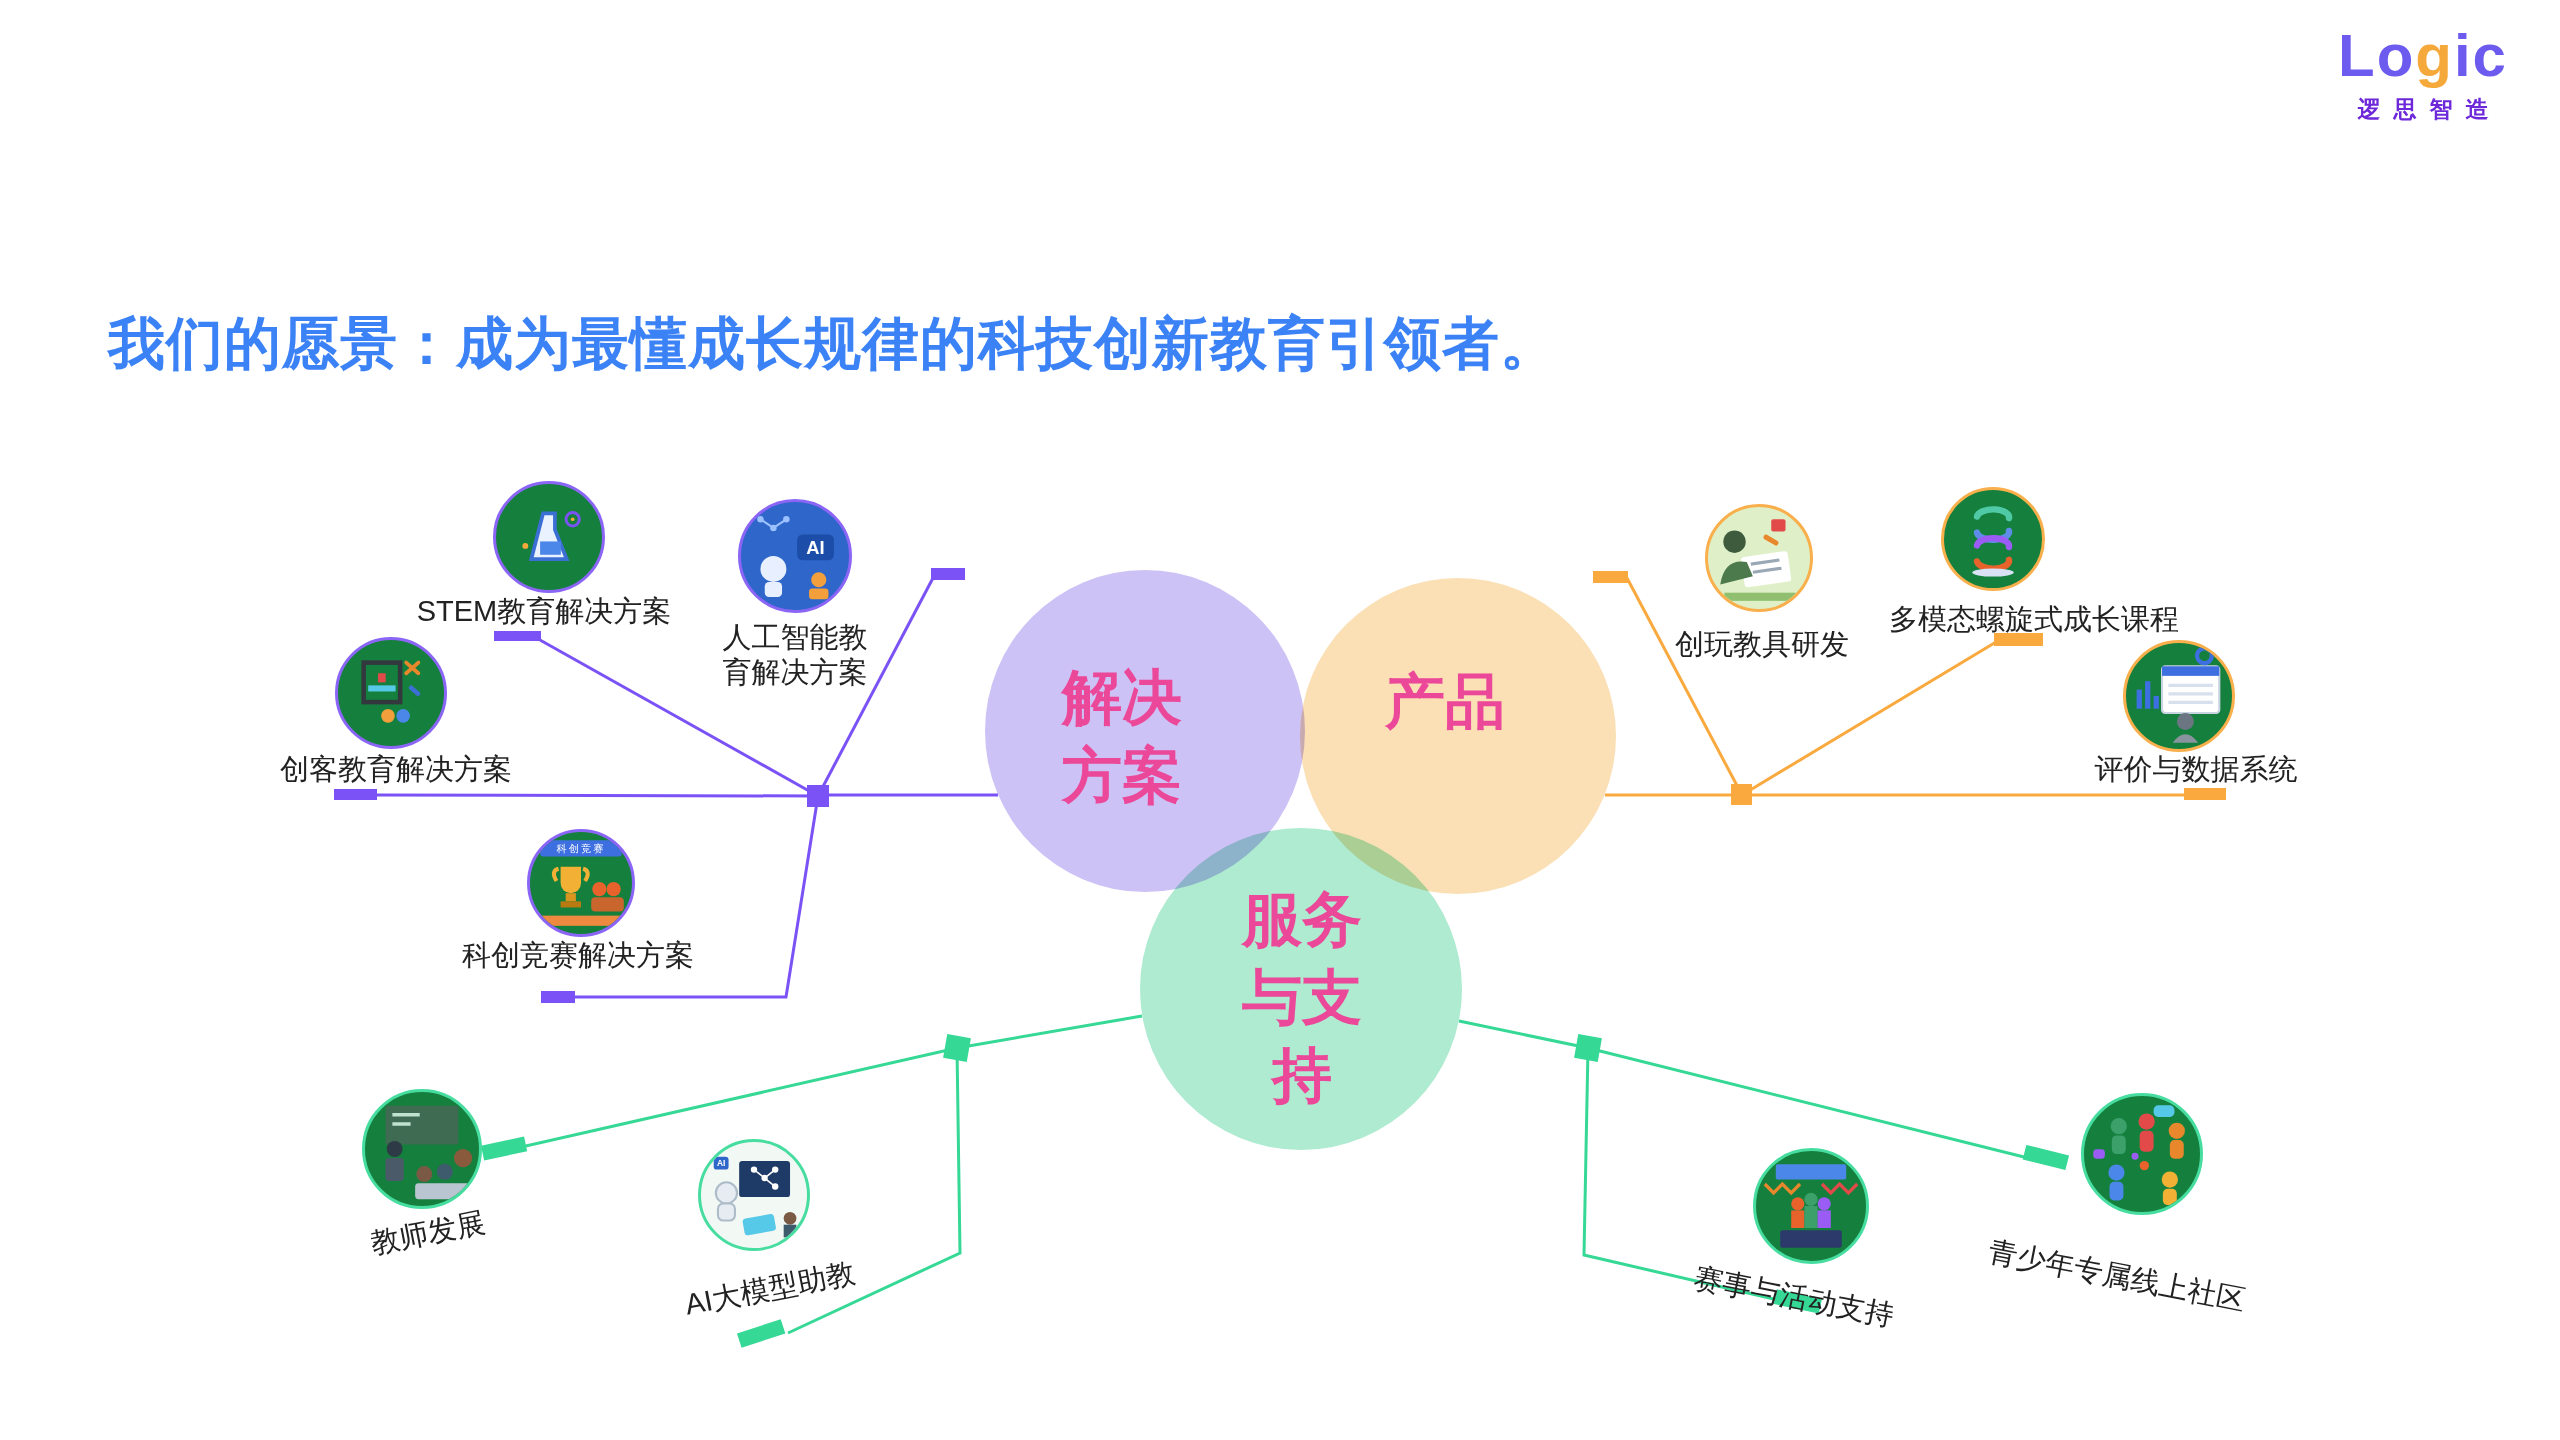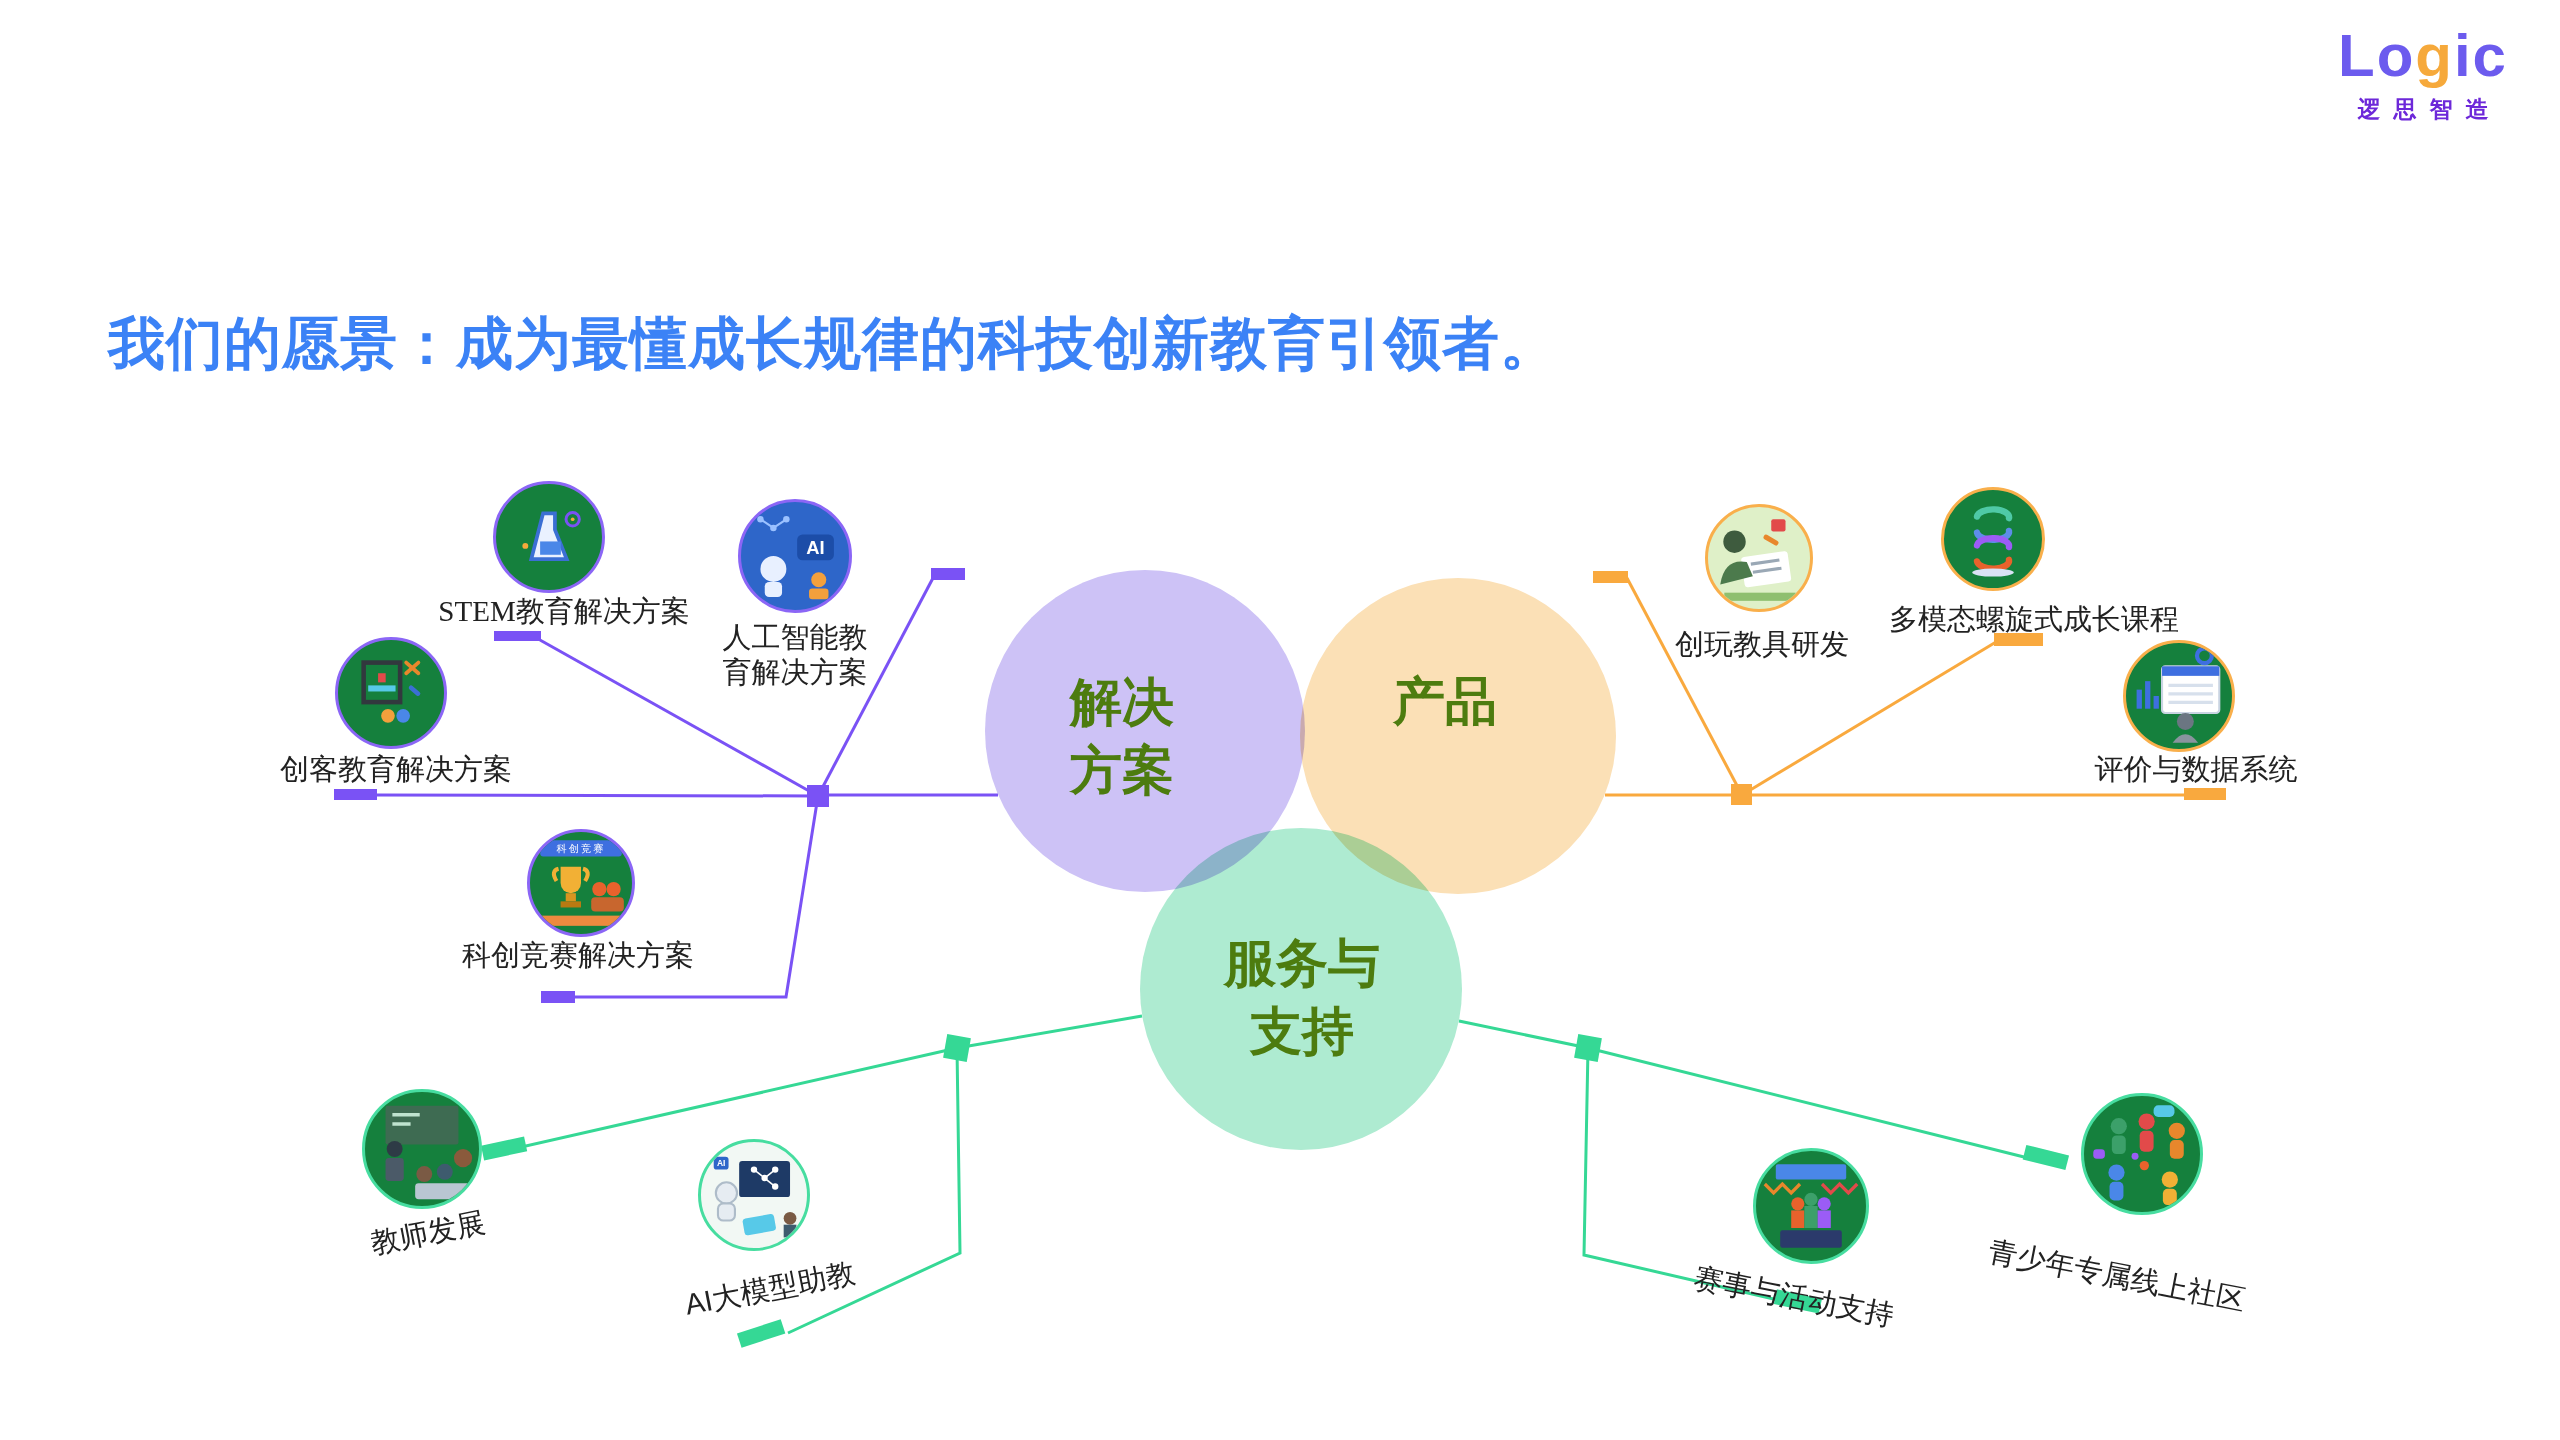--- a/index.html
+++ b/index.html
@@ -15,21 +15,21 @@
   .logo-orange{color:#F6A93B;}
   .logo-sub{margin-top:8px;font-size:23px;font-weight:600;color:#6d28d9;letter-spacing:13px;text-indent:13px;}
   
   .page-title{position:absolute;left:108px;top:268px;font-size:57px;font-weight:800;color:#3b82f6;letter-spacing:1px;}
   
   .venn-circle{position:absolute;border-radius:50%;mix-blend-mode:multiply;}
   .venn-solutions{left:985px;top:570px;width:320px;height:322px;background:#CDC2F6;}
   .venn-products{left:1300px;top:578px;width:316px;height:316px;background:#FBE0B6;}
   .venn-services{left:1140px;top:828px;width:322px;height:322px;background:#AEEBD1;}
   .venn-label{position:absolute;transform:translate(-50%,-50%);text-align:center;
-    font-size:52px;font-weight:700;color:#4d7c0f;line-height:1.3;z-index:6;}
+    font-size:60px;font-weight:700;color:#ec4899;line-height:1.3;z-index:6;}
   
   .connector-layer{position:absolute;left:0;top:0;z-index:1;}
   
   .item-icon{position:absolute;border-radius:50%;overflow:hidden;background:#15803d;z-index:5;
     display:flex;align-items:center;justify-content:center;}
   .ring-purple{border:3px solid #8B66F6;}
   .ring-orange{border:3px solid #F9AF4B;}
   .ring-green{border:3px solid #47DDA0;}
   
   .item-label{position:absolute;transform:translate(-50%,-50%);font-size:29px;color:#222;
@@ -100,21 +100,21 @@
 
 <div class="item-icon ring-purple" style="left:493px;top:481px;width:106px;height:106px;">
   <svg width="74" height="74" viewBox="0 0 100 100">
     <polygon points="42,18 58,18 58,40 74,80 26,80" fill="#EAF1FF" stroke="#3B6FD4" stroke-width="5"></polygon>
     <rect x="38" y="56" width="28" height="18" fill="#4A87E8"></rect>
     <circle cx="82" cy="26" r="9" fill="none" stroke="#7A52F5" stroke-width="4"></circle>
     <circle cx="82" cy="26" r="2.5" fill="#F6A93B"></circle>
     <circle cx="18" cy="62" r="4" fill="#F6A93B"></circle>
   </svg>
 </div>
-<div class="item-label" style="left:564px;top:611px;font-family:Liberation Serif, serif;">STEM教育解决方案</div>
+<div class="item-label" style="left:544px;top:611px;">STEM教育解决方案</div>
 
 <div class="item-icon ring-purple" style="left:738px;top:499px;width:108px;height:108px;background:#2E66C9;">
   <svg width="108" height="108" viewBox="0 0 100 100">
     <circle cx="30" cy="62" r="12" fill="#E8F0FF"></circle>
     <rect x="22" y="74" width="16" height="14" rx="4" fill="#E8F0FF"></rect>
     <rect x="52" y="30" width="34" height="24" rx="5" fill="#1C4DA8"></rect>
     <text x="69" y="48" font-size="17" font-weight="bold" fill="#FFFFFF" text-anchor="middle">AI</text>
     <circle cx="30" cy="24" r="3" fill="#9BC1FF"></circle>
       <circle cx="42" cy="16" r="3" fill="#9BC1FF"></circle>
     <circle cx="18" cy="16" r="3" fill="#9BC1FF"></circle>

